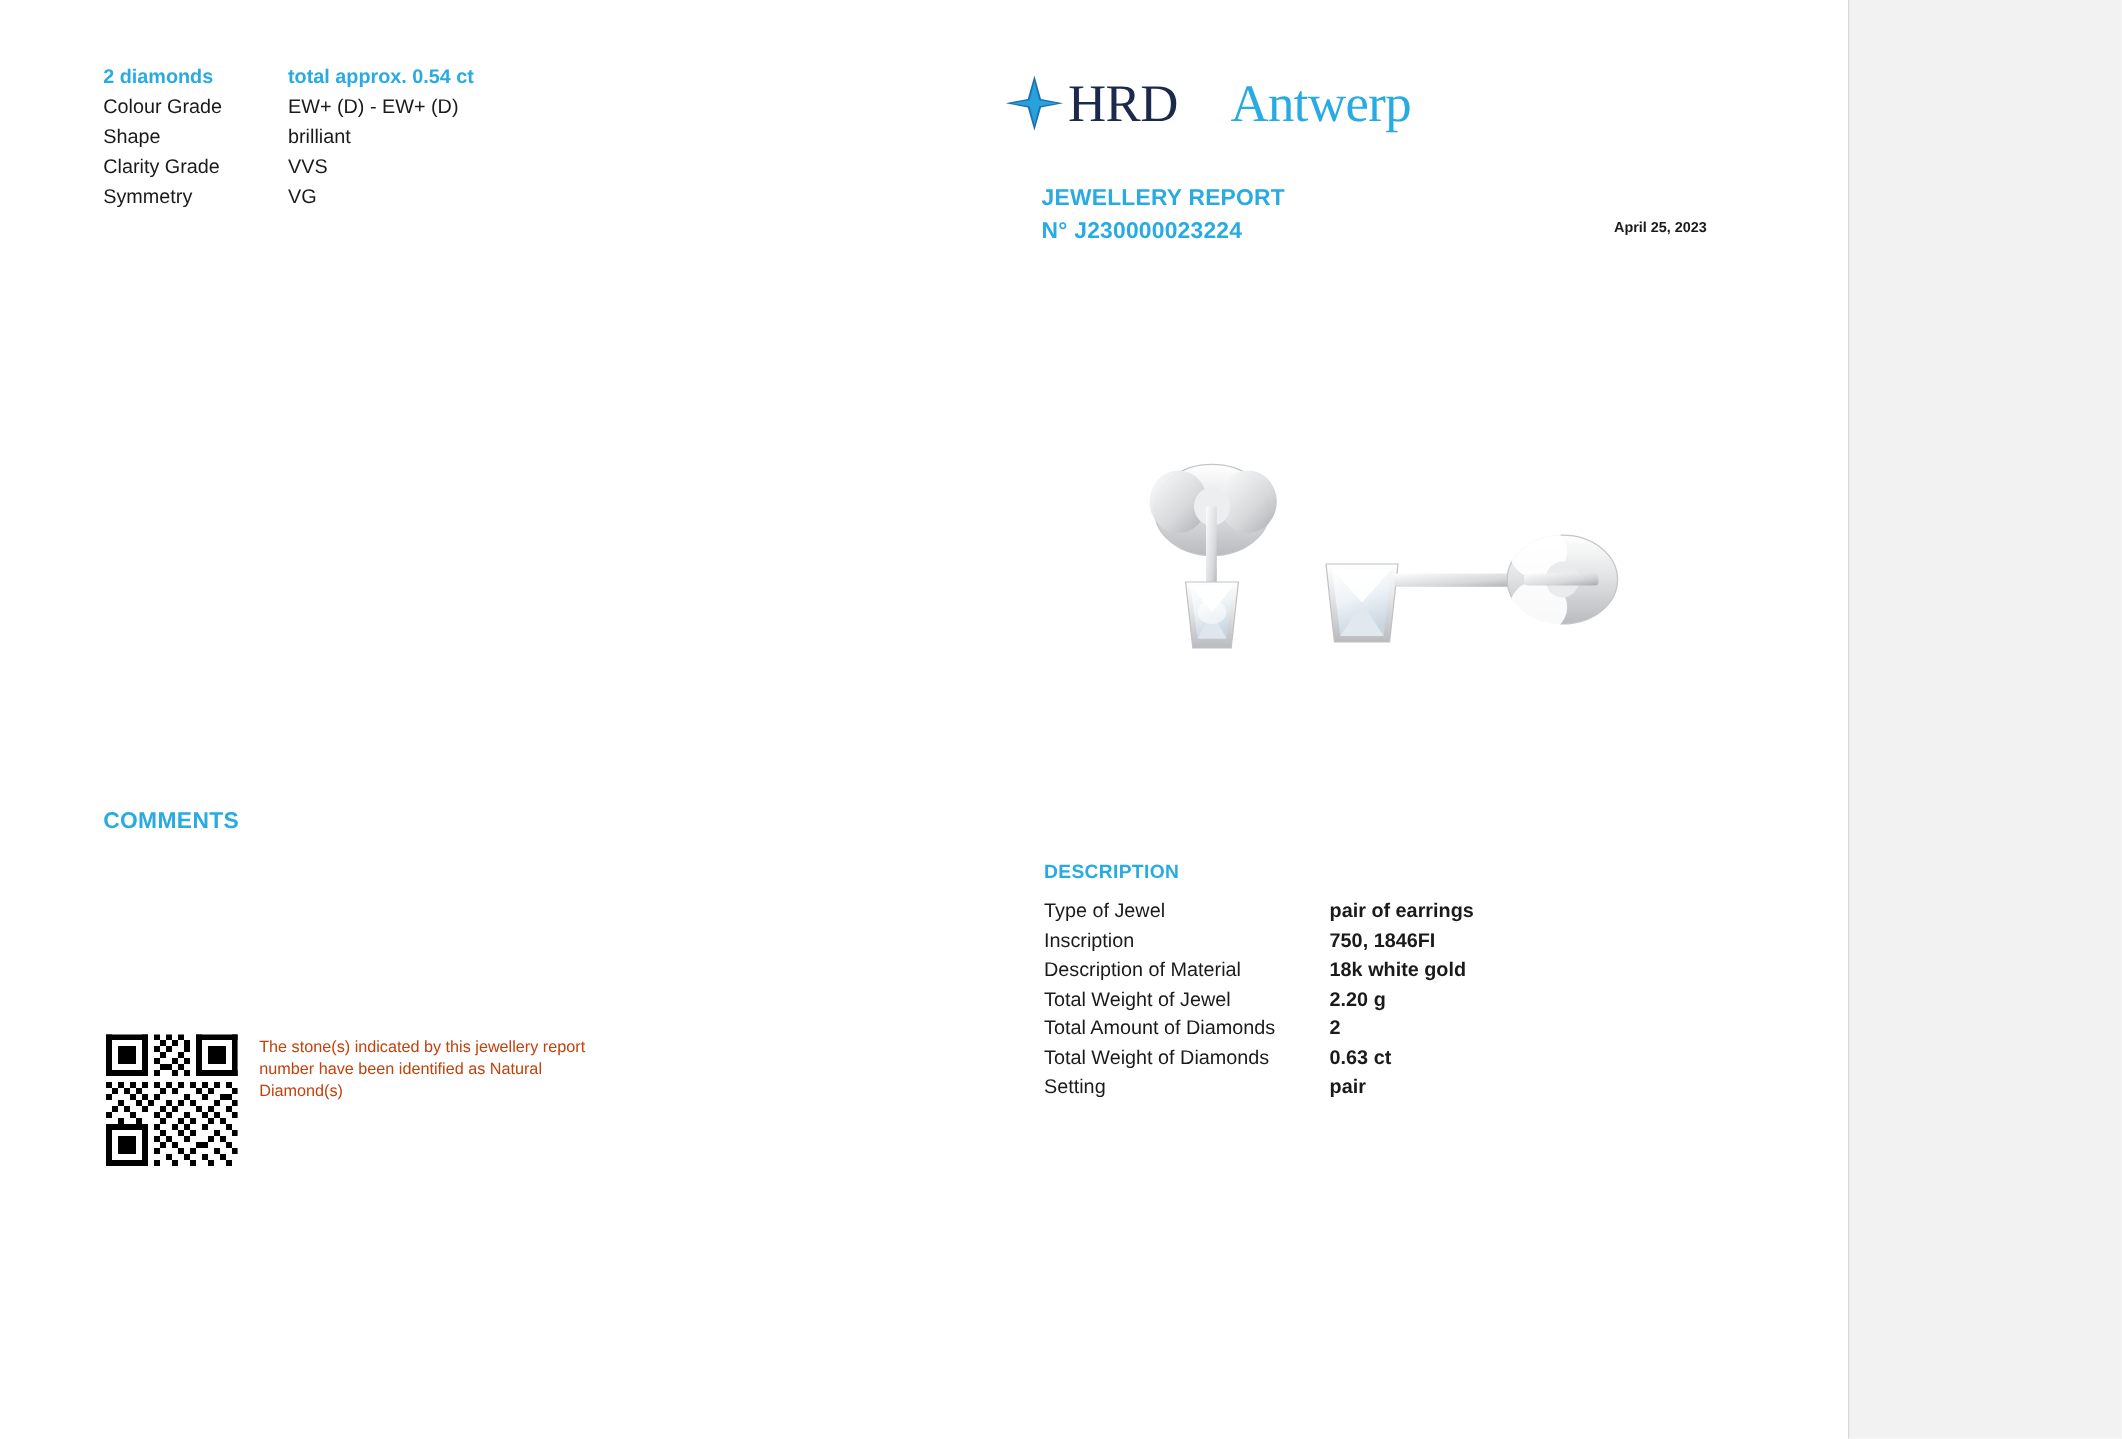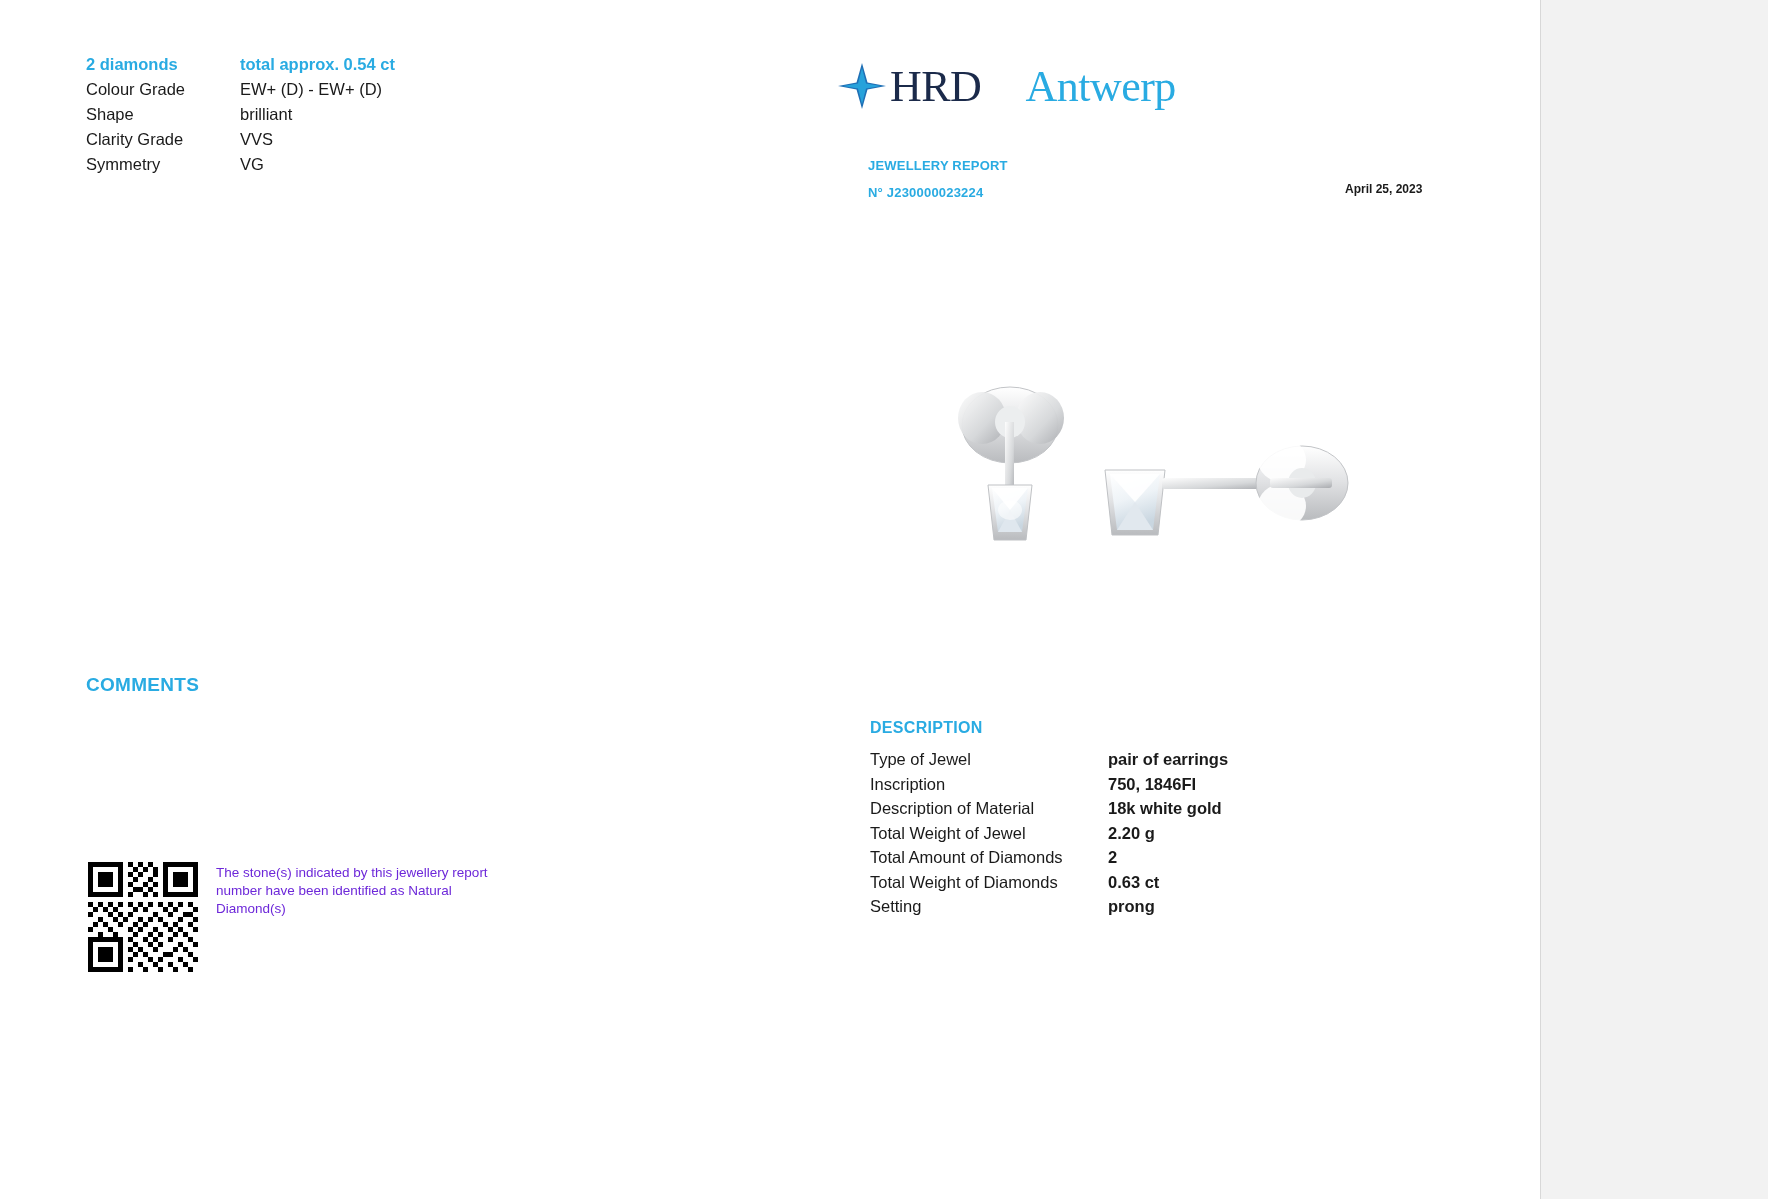--- a/index.html
+++ b/index.html
@@ -85,21 +85,21 @@
     margin-left: 44px;
   }
 
   
   .report-title {
     position: absolute;
     left: 868px;
     top: 152px;
     color: #29abe2;
     font-weight: bold;
-    font-size: 13px;
+    font-size: 19px;
     line-height: 27px;
     letter-spacing: 0.2px;
   }
   .report-date {
     position: absolute;
     left: 1345px;
     top: 182px;
     font-size: 12px;
     color: #1a1a1a;
     font-weight: bold;
@@ -135,21 +135,21 @@
     height: 110px;
   }
   .qr svg { display:block; }
   .qr-note {
     position: absolute;
     left: 216px;
     top: 864px;
     width: 300px;
     font-size: 13.5px;
     line-height: 18px;
-    color: #6d28d9;
+    color: #c2410c;
   }
 
   
   .desc-title {
     position: absolute;
     left: 870px;
     top: 719px;
     color: #29abe2;
     font-weight: bold;
     font-size: 16px;
@@ -445,19 +445,19 @@
     <div class="row">
       <span class="label">Total Amount of Diamonds</span>
       <span class="value">2</span>
     </div>
     <div class="row">
       <span class="label">Total Weight of Diamonds</span>
       <span class="value">0.63 ct</span>
     </div>
     <div class="row">
       <span class="label">Setting</span>
-      <span class="value">prong</span>
+      <span class="value">pair</span>
     </div>
   </div>
 
 </div>
 
 <div class="right-gutter"></div>
 
 </body></html>

